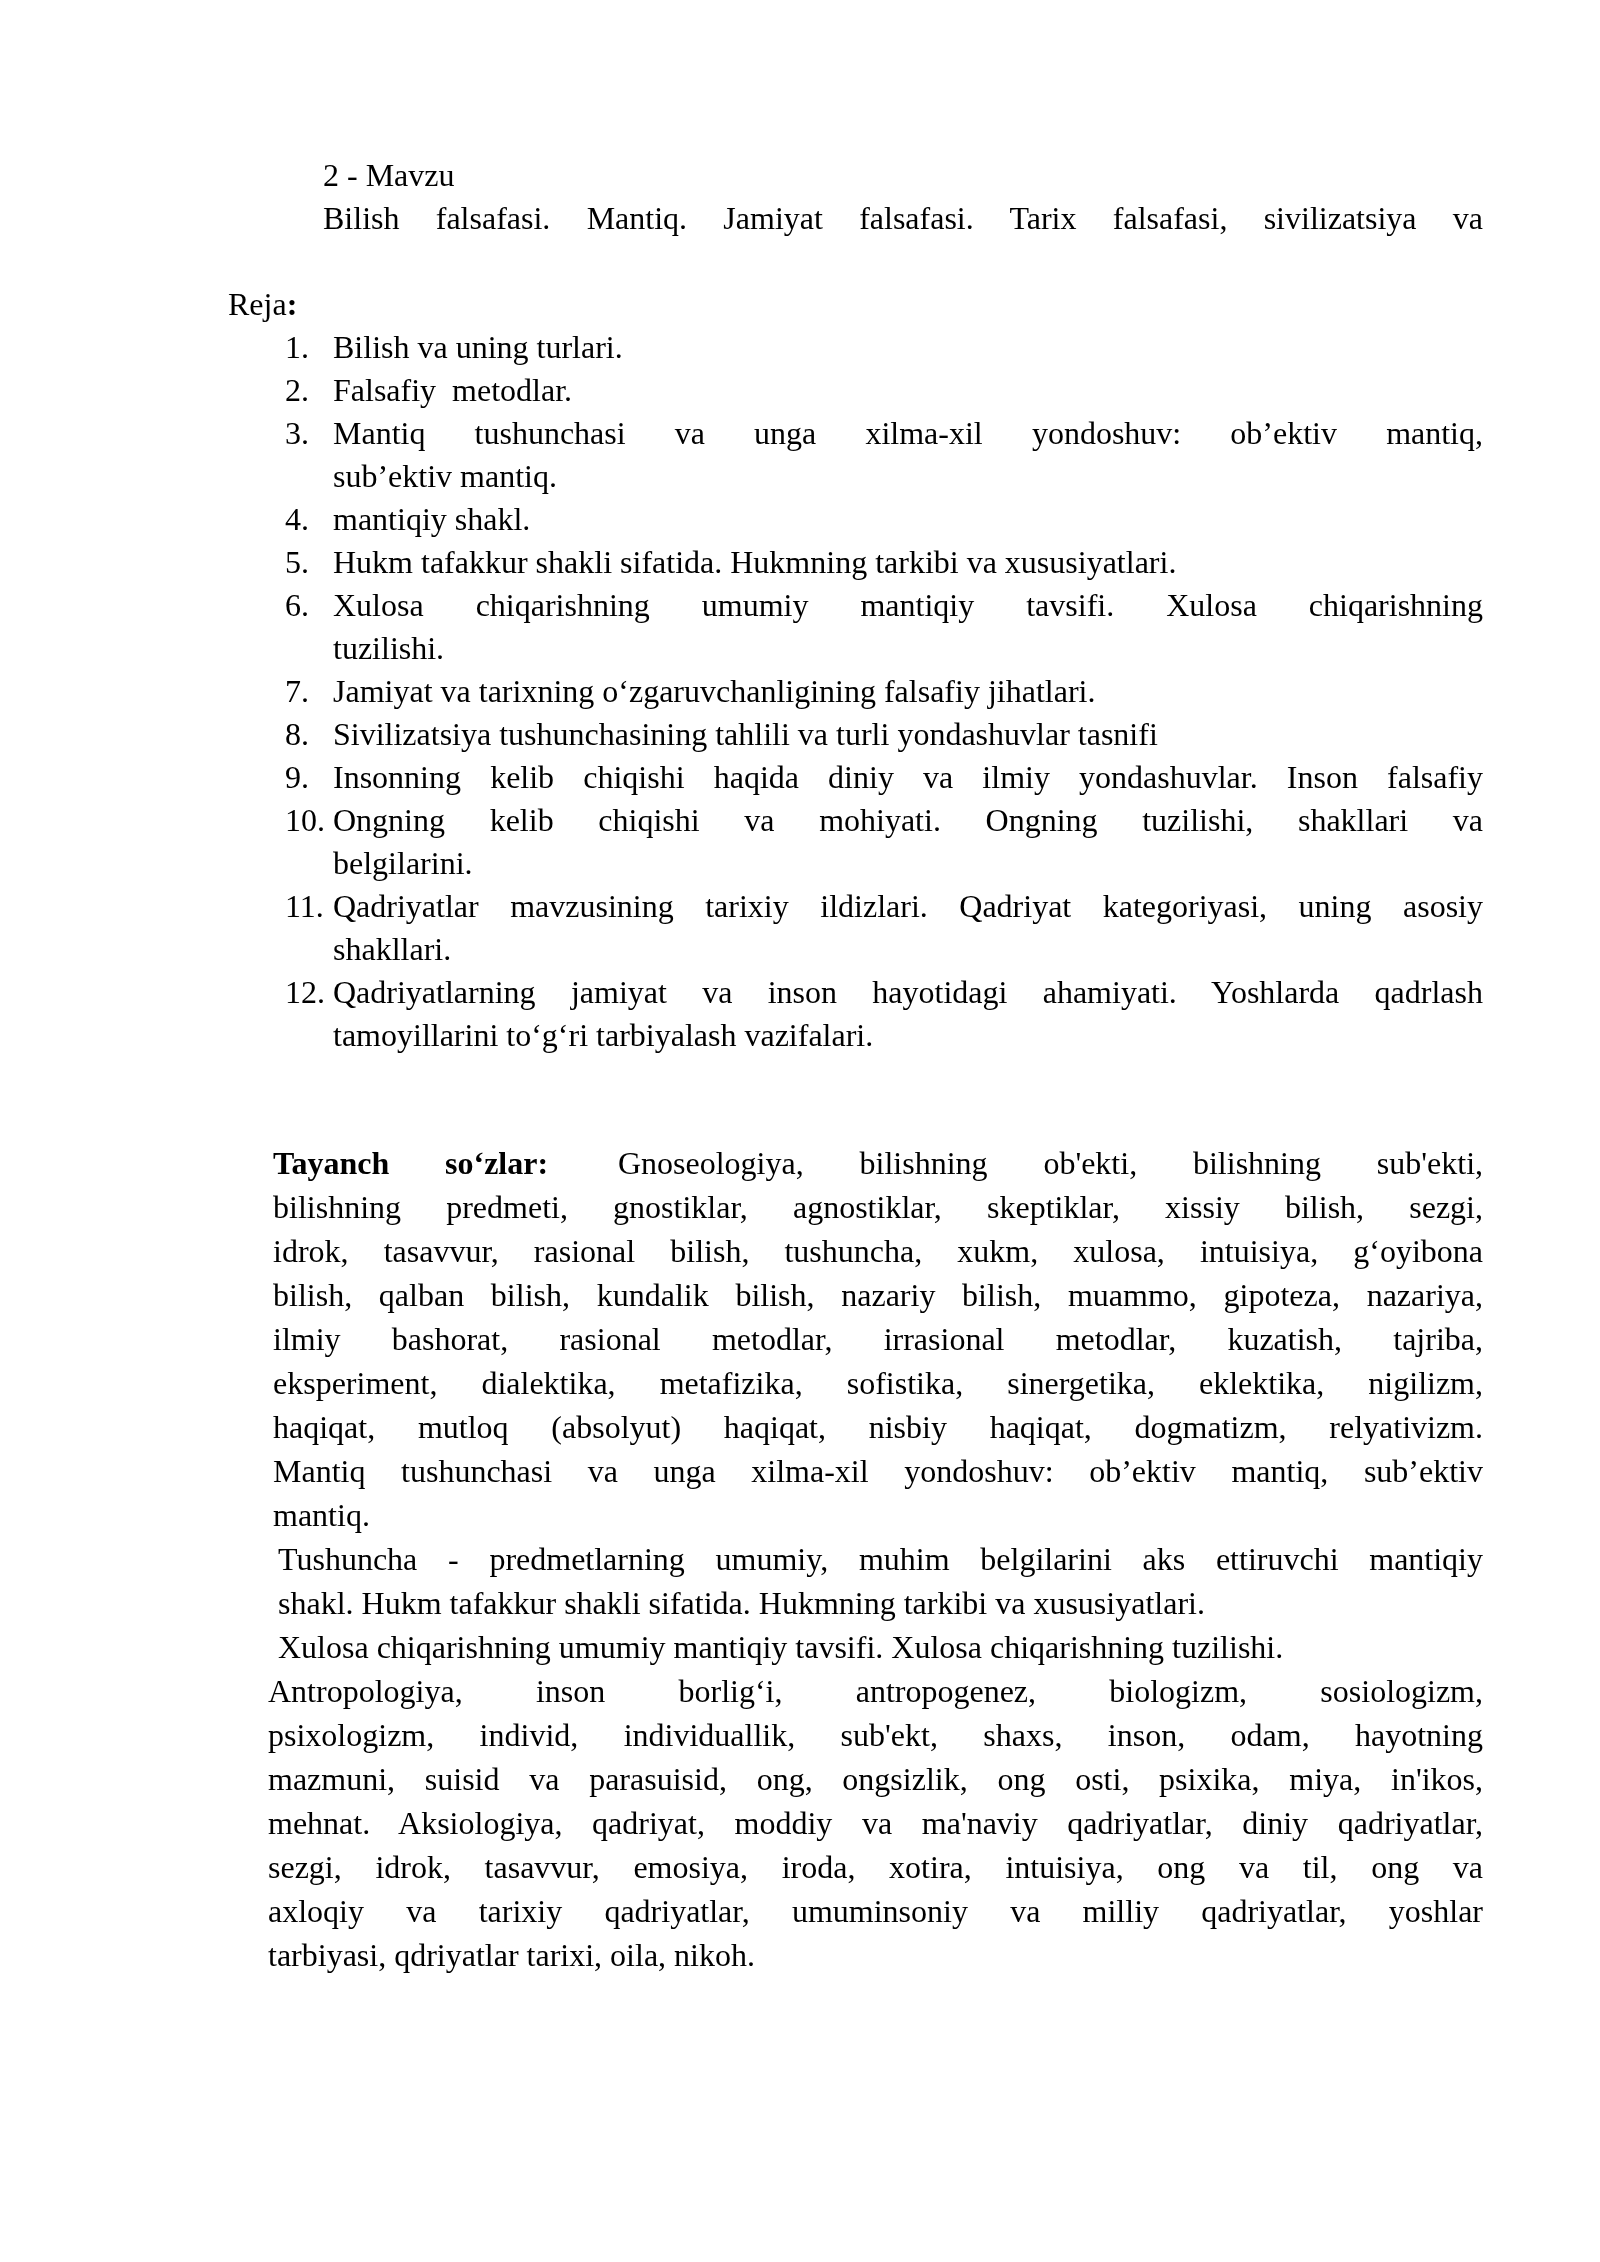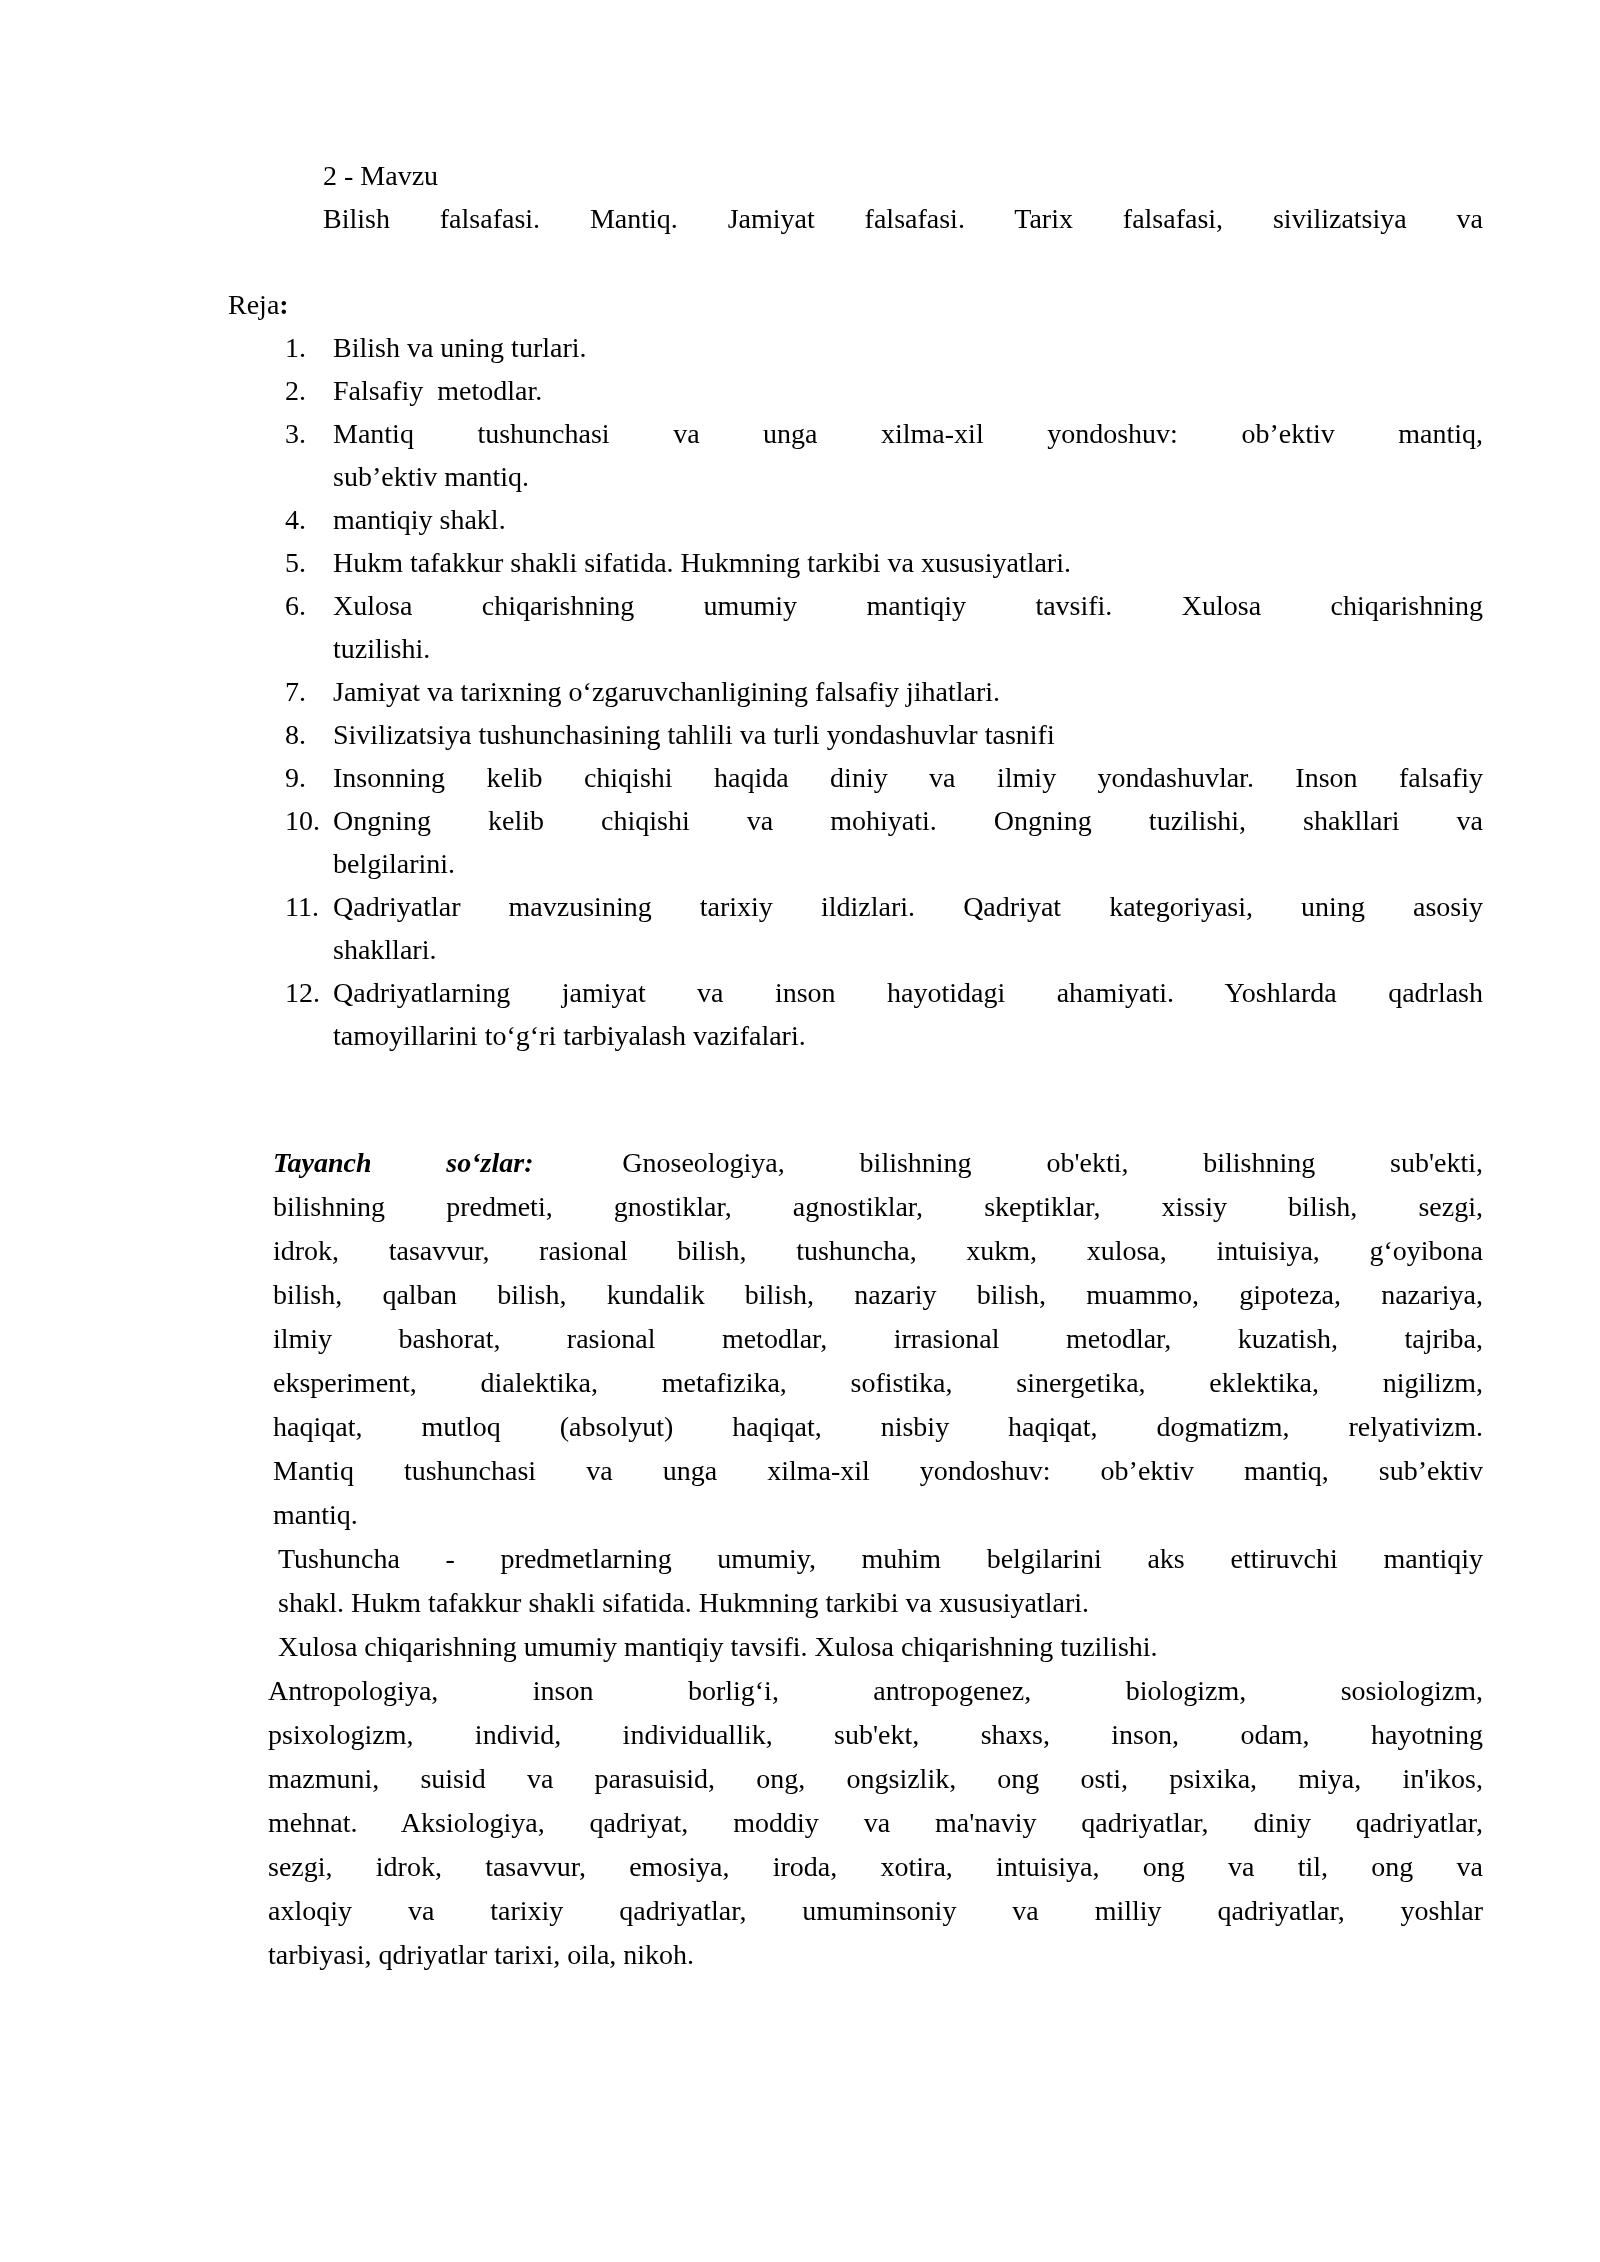--- a/index.html
+++ b/index.html
@@ -9,21 +9,21 @@
   }
   .page {
     position: relative;
     width: 1600px;
     height: 2262px;
     box-sizing: border-box;
     background: #ffffff;
     color: #000000;
     padding: 154px 117px 0 228px;
     font-family: "Liberation Serif", "DejaVu Serif", serif;
-    font-size: 28px;
+    font-size: 32px;
     line-height: 43px;
     overflow: hidden;
   }
   p, div { margin: 0; padding: 0; }
   .line { text-align: left; }
   .j { text-align: justify; text-align-last: justify; }
   .ti { text-indent: 95px; }
   .b { font-weight: bold; }
   .reja-p { margin-top: 43px; }
   .item { position: relative; padding-left: 105px; }
@@ -31,21 +31,21 @@
     position: absolute;
     left: 57px;
     top: 0;
     line-height: 43px;
   }
   .bottom { line-height: 44px; }
   .p-tayanch { margin-left: 45px; margin-top: 84px; }
   .p-tush   { margin-left: 50px; }
   .p-xul    { margin-left: 50px; }
   .p-antro  { margin-left: 40px; }
-  .kw-label { font-weight: bold; margin-right: 14px; font-style: italic; }
+  .kw-label { font-weight: bold; margin-right: 14px; }
 </style>
 </head>
 <body>
 
 <div class="page">
 
   <div class="line ti">2 - Mavzu</div>
 
   <div>
     <div class="line ti j">Bilish falsafasi. Mantiq. Jamiyat falsafasi. Tarix falsafasi, sivilizatsiya va</div>

